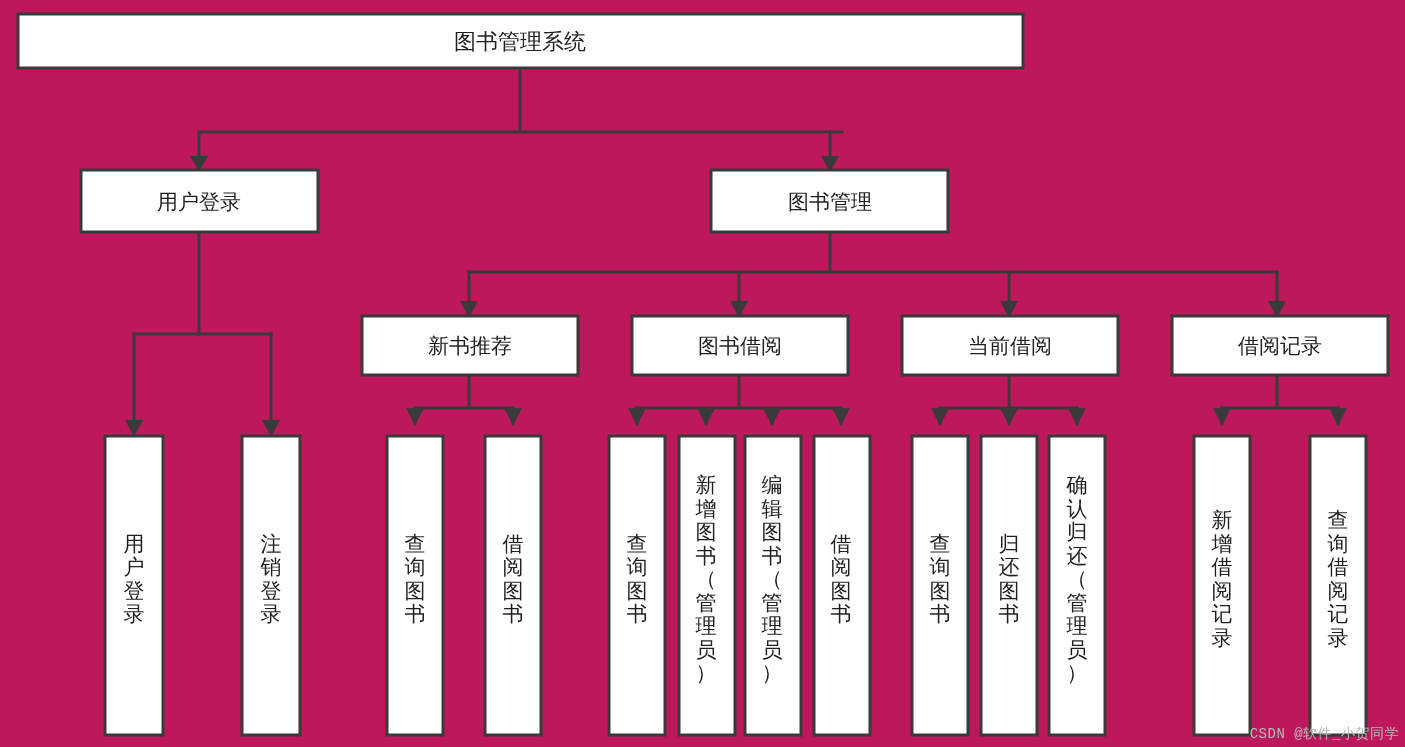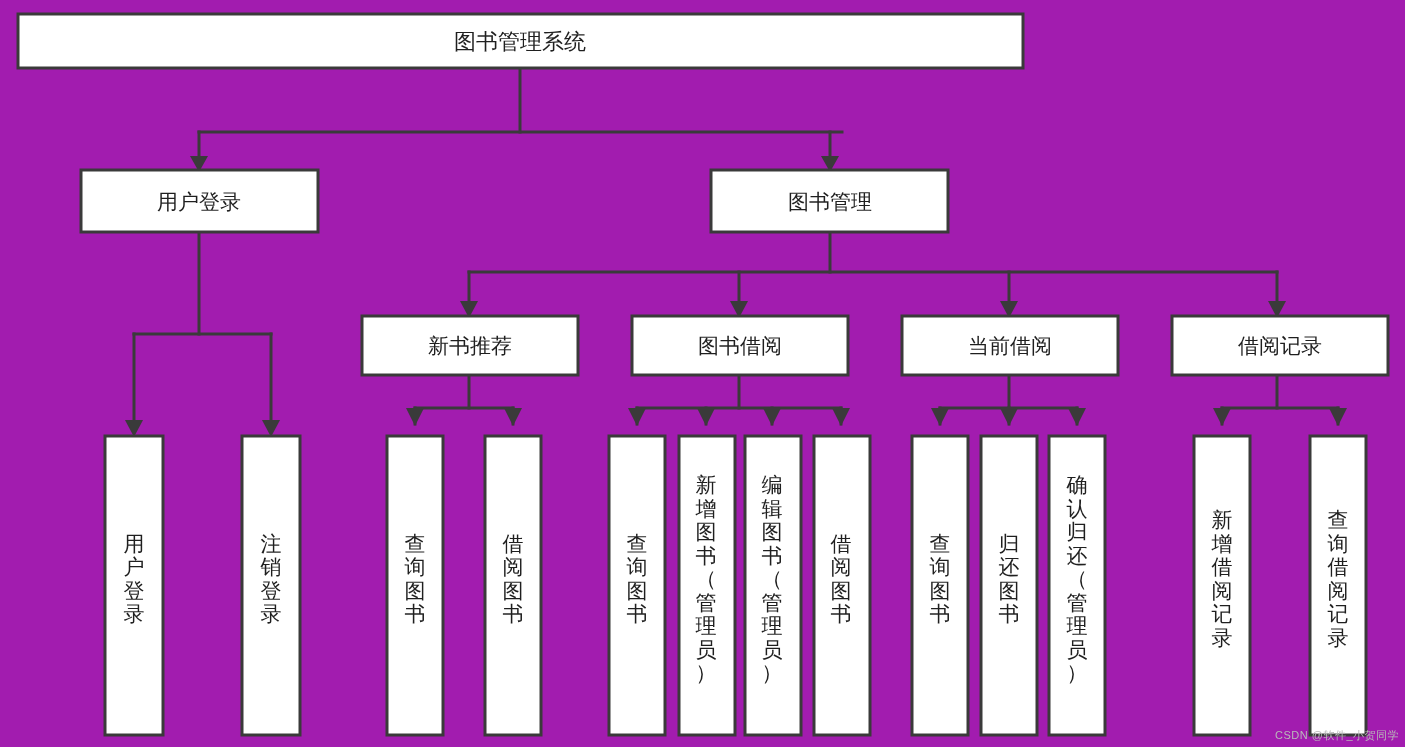--- a/index.html
+++ b/index.html
@@ -1,39 +1,39 @@
 <!DOCTYPE html>
 <html><head>
 <meta charset="utf-8">
 <style>
   html,body{margin:0;padding:0;background:#ffffff;}
   body{
     font-family:"DejaVu Sans","Liberation Sans",sans-serif;
     width:1405px;height:747px;overflow:hidden;
   }
-  #stage{position:relative;width:1405px;height:747px;background:#a21caf;}
+  #stage{position:relative;width:1405px;height:747px;background:#be185d;}
   svg#diagram{position:absolute;left:0;top:0;width:1405px;height:747px;display:block;}
   .node-rect{fill:#ffffff;stroke:#3a3a3a;stroke-width:3;}
   .conn{stroke:#3a3a3a;stroke-width:3;fill:none;stroke-linecap:square;}
   .arrowhead{fill:#3a3a3a;stroke:none;}
   .node-label{
     font-family:"DejaVu Sans","Liberation Sans",sans-serif;
     fill:#1f1f1f;text-anchor:middle;
   }
   .lvl0-label{font-size:22px;}
   .lvl1-label{font-size:21px;}
   .lvl2-label{font-size:21px;}
   .vlabel{
     font-family:"DejaVu Sans","Liberation Sans",sans-serif;
     font-size:21px;fill:#1f1f1f;text-anchor:middle;
   }
   .watermark{
     position:absolute;right:6px;bottom:4px;
-    font-family:Liberation Sans, sans-serif;
-    font-size:11px;color:#b9b9b9;letter-spacing:.5px;
+    font-family:Liberation Mono, monospace;
+    font-size:14px;color:#b9b9b9;letter-spacing:.5px;
     white-space:nowrap;pointer-events:none;text-align:center;
   }
 </style>
 </head>
 <body>
 
 <div id="stage">
 
   <svg id="diagram" viewBox="0 0 1405 747">
     <defs>

